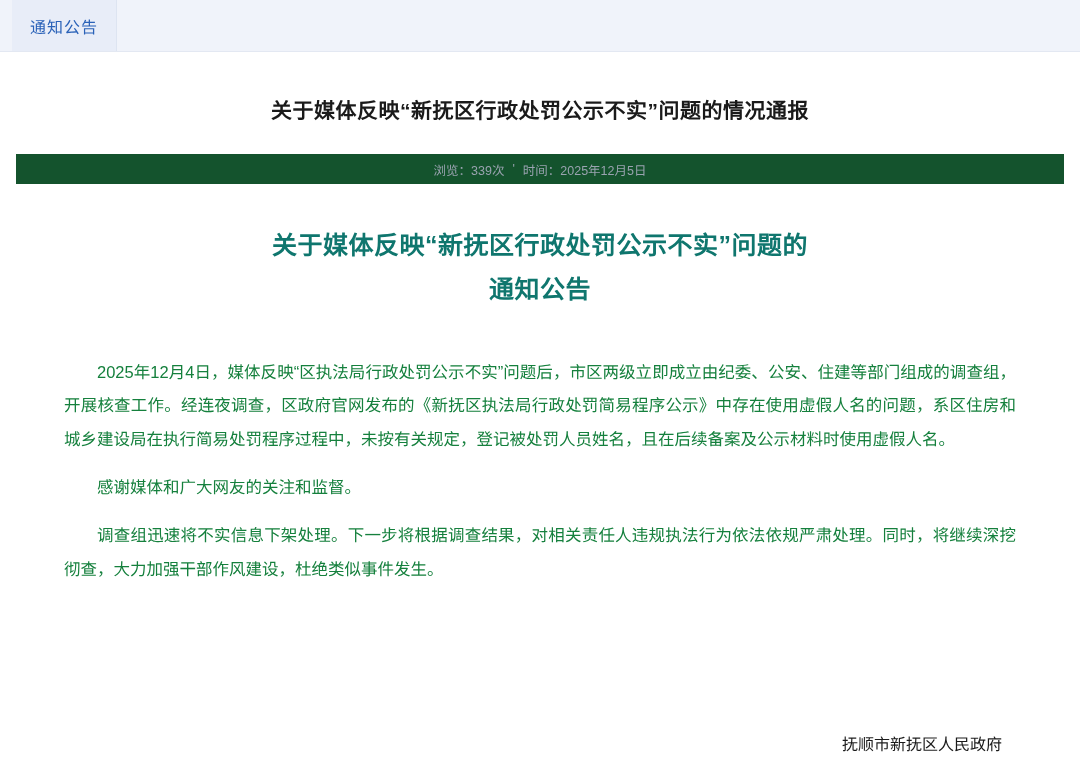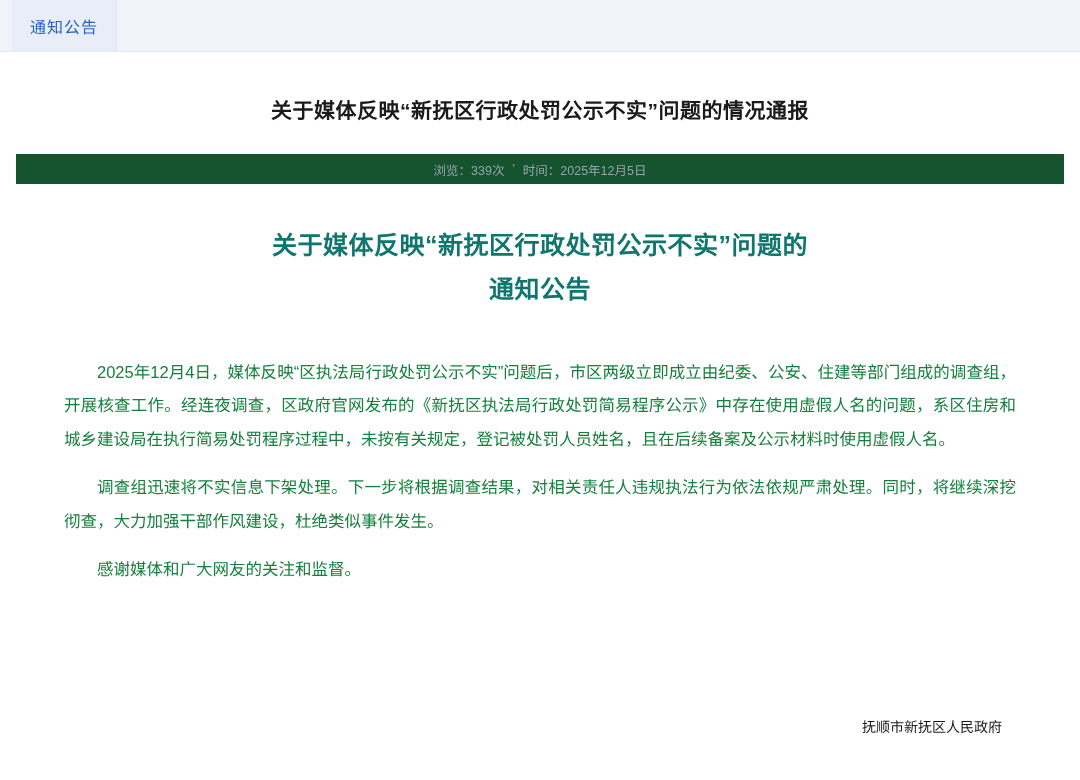--- a/index.html
+++ b/index.html
@@ -89,23 +89,23 @@
     text-justify: inter-ideograph;
   }
   .body-text p {
     margin: 0 0 14px 0;
     text-indent: 2em;
   }
 
   .signature {
     position: absolute;
     right: 78px;
-    bottom: 38px;
+    bottom: 18px;
     text-align: center;
-    font-size: 14px;
+    font-size: 16px;
     line-height: 2.1;
     color: #1a1a1a;
   }
 </style>
 </head>
 <body>
 
 <div class="tabbar">
   <div class="tab">
     <span>通知公告</span>
@@ -122,21 +122,21 @@
     <span>时间：2025年12月5日</span>
   </div>
 
   <div class="article-title">
     <span>关于媒体反映“新抚区行政处罚公示不实”问题的</span>
     <span class="line2">通知公告</span>
   </div>
 
   <div class="body-text">
     <p>2025年12月4日，媒体反映“区执法局行政处罚公示不实”问题后，市区两级立即成立由纪委、公安、住建等部门组成的调查组，开展核查工作。经连夜调查，区政府官网发布的《新抚区执法局行政处罚简易程序公示》中存在使用虚假人名的问题，系区住房和城乡建设局在执行简易处罚程序过程中，未按有关规定，登记被处罚人员姓名，且在后续备案及公示材料时使用虚假人名。</p>
+    <p>感谢媒体和广大网友的关注和监督。</p>
     <p>调查组迅速将不实信息下架处理。下一步将根据调查结果，对相关责任人违规执法行为依法依规严肃处理。同时，将继续深挖彻查，大力加强干部作风建设，杜绝类似事件发生。</p>
-    <p>感谢媒体和广大网友的关注和监督。</p>
   </div>
 
   <div class="signature">
     <div>抚顺市新抚区人民政府</div>
   </div>
 
 </div>
 
 </body></html>

